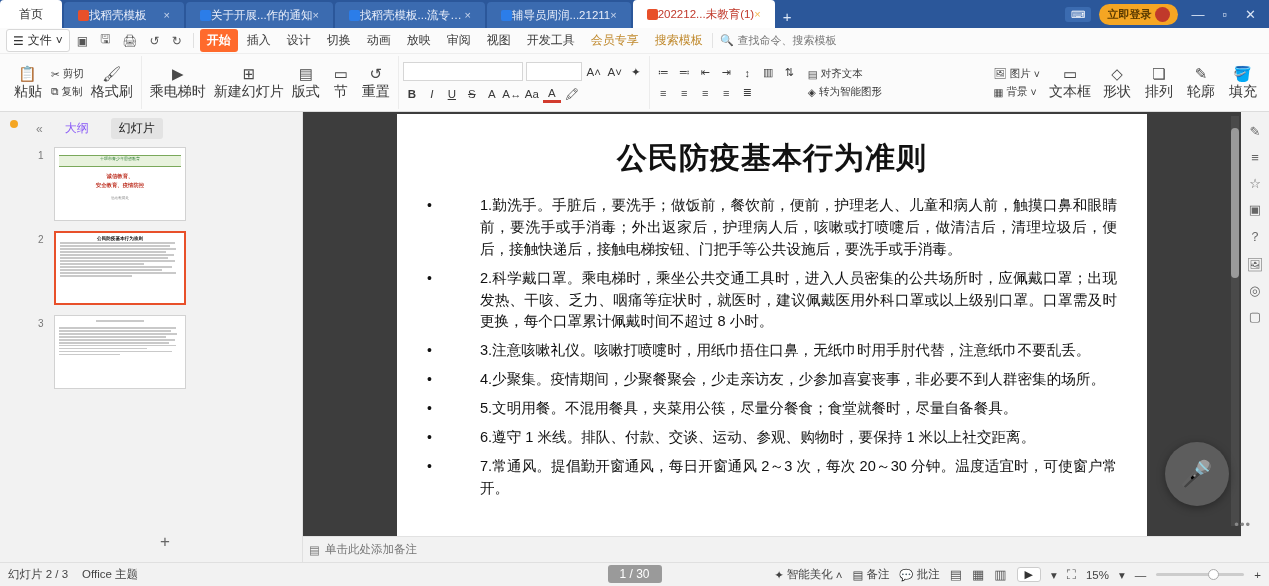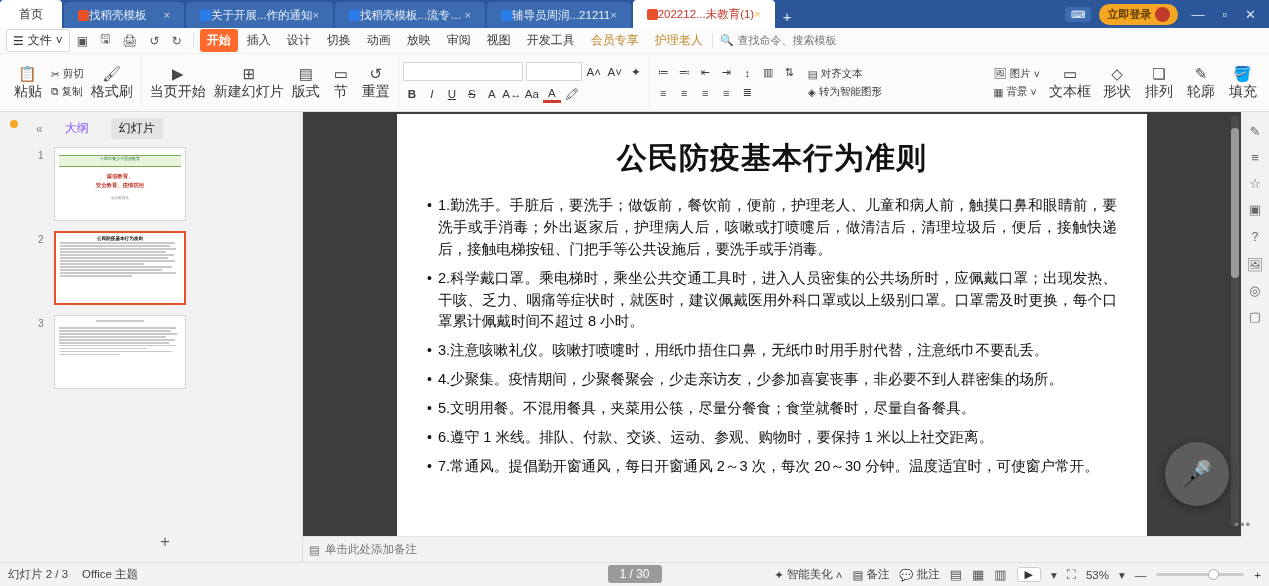--- a/index.html
+++ b/index.html
@@ -164,21 +164,21 @@
     width: 750px; height: 425px; background: #fff; margin-top: 1px;
     padding: 24px 30px 10px 30px; position: relative;
   }
   .slide-title {
     text-align: center; font-size: 30px; font-weight: bold; color: #111;
     letter-spacing: 1px; margin-bottom: 16px;
   }
   .bullets { font-size: 14.6px; color: #111; line-height: 1.5; }
   .bullet { display: flex; gap: 6px; margin-bottom: 7px; }
   .bullet .dot { flex: 0 0 auto; font-size: 14px; line-height: 1.5; }
-  .bullet .txt { flex: 1 1 auto; text-align: justify; }
+  .bullet .txt { flex: 1 1 auto; text-align: justify; margin-left: 42px; }
   .notes {
     position: absolute; left: 303px; right: 28px; bottom: 0; height: 26px;
     background: #f2f2f2; display: flex; align-items: center; gap: 5px;
     padding-left: 6px; font-size: 11.5px; color: #777; border-top: 1px solid #e2e2e2;
   }
   .rightrail {
     position: absolute; right: 0; top: 0; bottom: 0; width: 28px; background: #f2f2f2;
     display: flex; flex-direction: column; align-items: center; gap: 11px; padding-top: 12px;
     font-size: 13px; color: #666;
   }
@@ -285,21 +285,21 @@
     <span class="menu-item hot">开始</span>
     <span class="menu-item">插入</span>
     <span class="menu-item">设计</span>
     <span class="menu-item">切换</span>
     <span class="menu-item">动画</span>
     <span class="menu-item">放映</span>
     <span class="menu-item">审阅</span>
     <span class="menu-item">视图</span>
     <span class="menu-item">开发工具</span>
     <span class="menu-item" style="color:#c08a2e">会员专享</span>
-    <span class="menu-item" style="color:#c08a2e">护理老人</span>
+    <span class="menu-item" style="color:#c08a2e">搜索模板</span>
     <span class="search-chip">
       <span>🔍</span>
       <span>查找命令、搜索模板</span>
     </span>
   </div>
 
   <div class="ribbon">
 
     <div class="rgroup">
       <div class="rbtn big">
@@ -318,21 +318,21 @@
       </div>
       <div class="rbtn big">
         <span class="gl">🖌</span>
         <span class="lb">格式刷</span>
       </div>
     </div>
 
     <div class="rgroup">
       <div class="rbtn big">
         <span class="gl">▶</span>
-        <span class="lb">当页开始</span>
+        <span class="lb">乘电梯时</span>
       </div>
       <div class="rbtn big">
         <span class="gl">⊞</span>
         <span class="lb">新建幻灯片</span>
       </div>
       <div class="rbtn">
         <span class="gl">▤</span>
         <span class="lb">版式</span>
       </div>
       <div class="rbtn">
@@ -593,21 +593,21 @@
         <span>批注</span>
       </span>
       <span class="view-ic">▤</span>
       <span class="view-ic">▦</span>
       <span class="view-ic">▥</span>
       <span class="play-btn">
         <span>▶</span>
       </span>
       <span>▾</span>
       <span class="view-ic">⛶</span>
-      <span>53%</span>
+      <span>15%</span>
       <span>▾</span>
       <span>—</span>
       <span class="zoom-track">
         <span class="zoom-knob"></span>
       </span>
       <span>+</span>
     </div>
   </div>
 
 </div>

